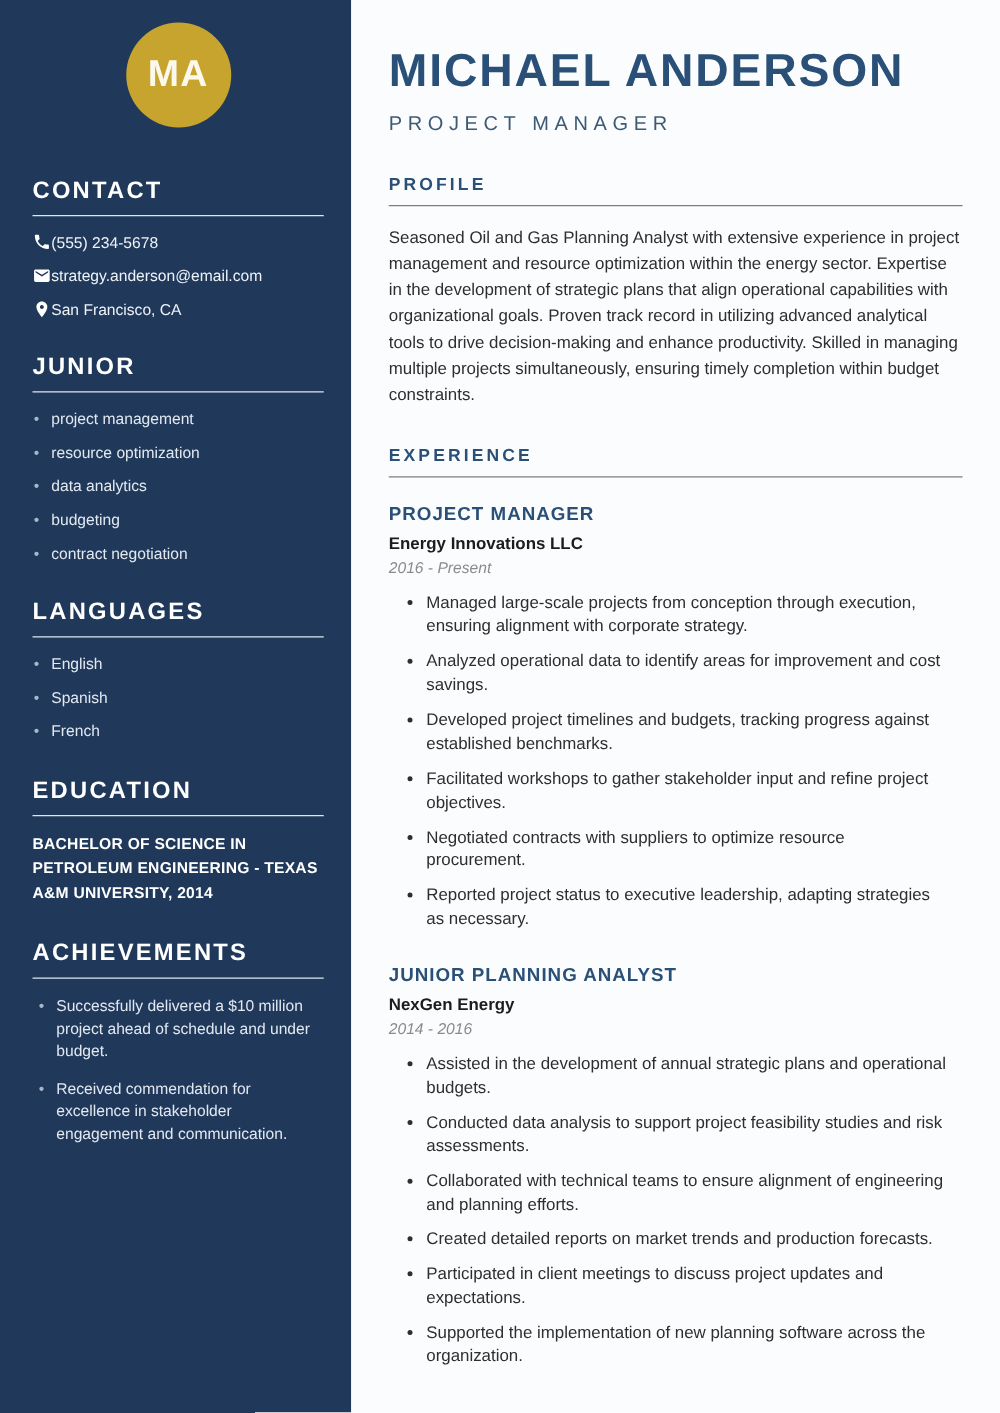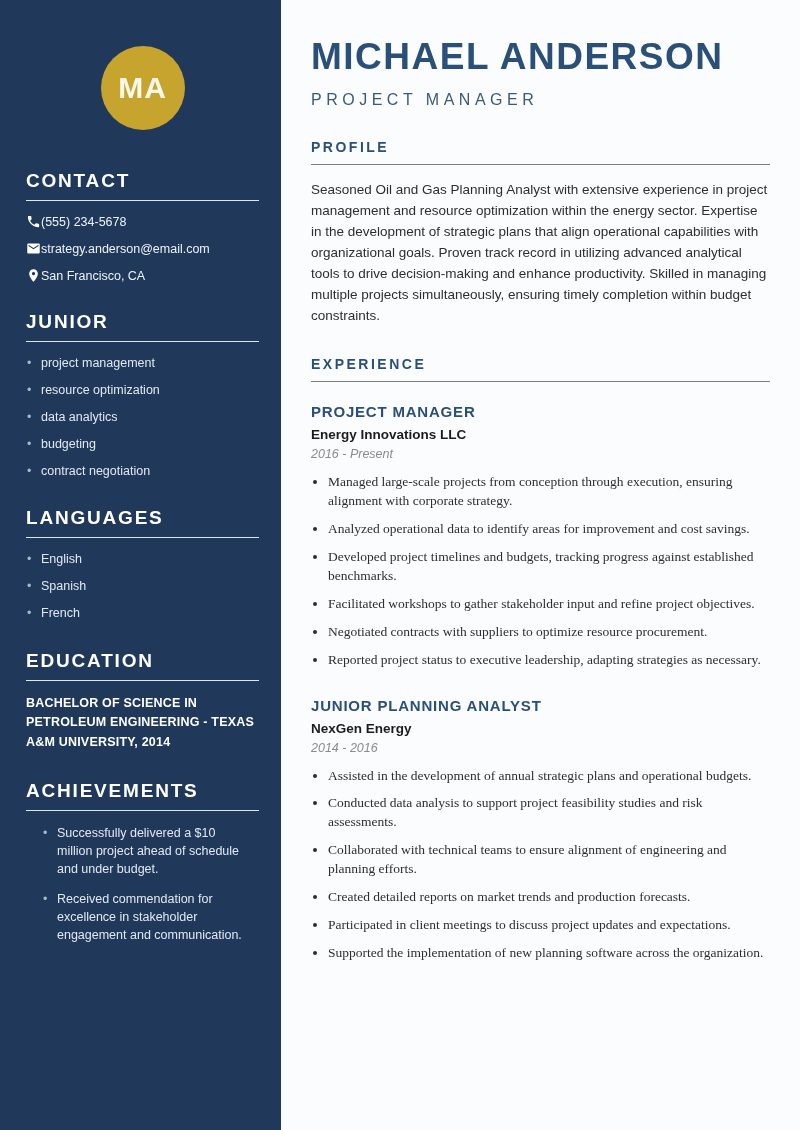--- a/index.html
+++ b/index.html
@@ -8,21 +8,21 @@
     width: 800px; height: 1130px;
     background: #ffffff;
     font-family: "Liberation Sans", "DejaVu Sans", sans-serif;
   }
   .page { display: flex; width: 800px; height: 1130px; overflow: hidden; }
 
   
   .sidebar {
     width: 281px; flex-shrink: 0;
     background: #20395b; color: #e8edf3;
-    padding: 44px 22px 30px 26px;
+    padding: 16px 22px 30px 26px;
   }
   .avatar-wrap { display: flex; justify-content: center; margin: 2px 0 40px; }
   .avatar {
     width: 84px; height: 84px; border-radius: 50%;
     background: #c7a42d; color: #fdf8ec;
     display: flex; align-items: center; justify-content: center;
     font-size: 30px; font-weight: bold; letter-spacing: 1px;
   }
   .side-section { margin-bottom: 28px; }
   .side-title {
@@ -36,36 +36,36 @@
   .side-list { list-style: none; margin: 0; padding: 0; }
   .side-list li {
     position: relative; padding-left: 15px;
     font-size: 12.5px; margin: 10px 0; line-height: 1.35; color: #e2e8f0;
   }
   .side-list li::before { content: "\2022"; position: absolute; left: 1px; color: #a9b7c8; }
   .edu-degree {
     font-size: 12.5px; font-weight: bold; line-height: 1.55;
     color: #ffffff; letter-spacing: 0.2px; text-transform: uppercase;
   }
-  .ach li { margin: 11px 16px; line-height: 1.45; }
+  .ach li { margin: 11px 4px; line-height: 1.45; }
 
   
   .main { flex: 1; background: #fbfcfd; padding: 34px 30px 30px 30px; color: #2d2d2d; }
   .name { font-size: 37px; font-weight: bold; color: #2a5078; letter-spacing: 1.5px; margin: 2px 0 0; }
   .role { font-size: 16px; letter-spacing: 4.5px; color: #3d5a75; margin-top: 13px; }
   .sec { margin-top: 30px; }
   .sec-title { font-size: 14px; font-weight: bold; letter-spacing: 2.5px; color: #2a5078; }
   .sec-rule { border: none; border-top: 1px solid #7d7d7d; margin: 9px 0 0; }
   .profile-text { font-size: 13.5px; line-height: 1.55; margin-top: 15px; color: #2e2e2e; }
   .job { margin-top: 21px; }
   .job + .job { margin-top: 27px; }
   .job-title { font-size: 15px; font-weight: bold; color: #2a5078; letter-spacing: 0.8px; }
   .job-company { font-size: 13.5px; font-weight: bold; color: #1c1c1c; margin-top: 7px; }
   .job-dates { font-size: 12.5px; font-style: italic; color: #8b8b8b; margin-top: 5px; }
-  .job-bullets { margin: 12px 0 0; padding-left: 17px; font-family: Liberation Serif, serif; }
+  .job-bullets { margin: 12px 13px 0; padding-left: 17px; }
   .job-bullets li { font-size: 13.5px; line-height: 1.4; margin-bottom: 9px; color: #2e2e2e; }
 </style>
 </head>
 <body>
 
 <div class="page">
 
   <aside class="sidebar">
 
     <div class="avatar-wrap">

